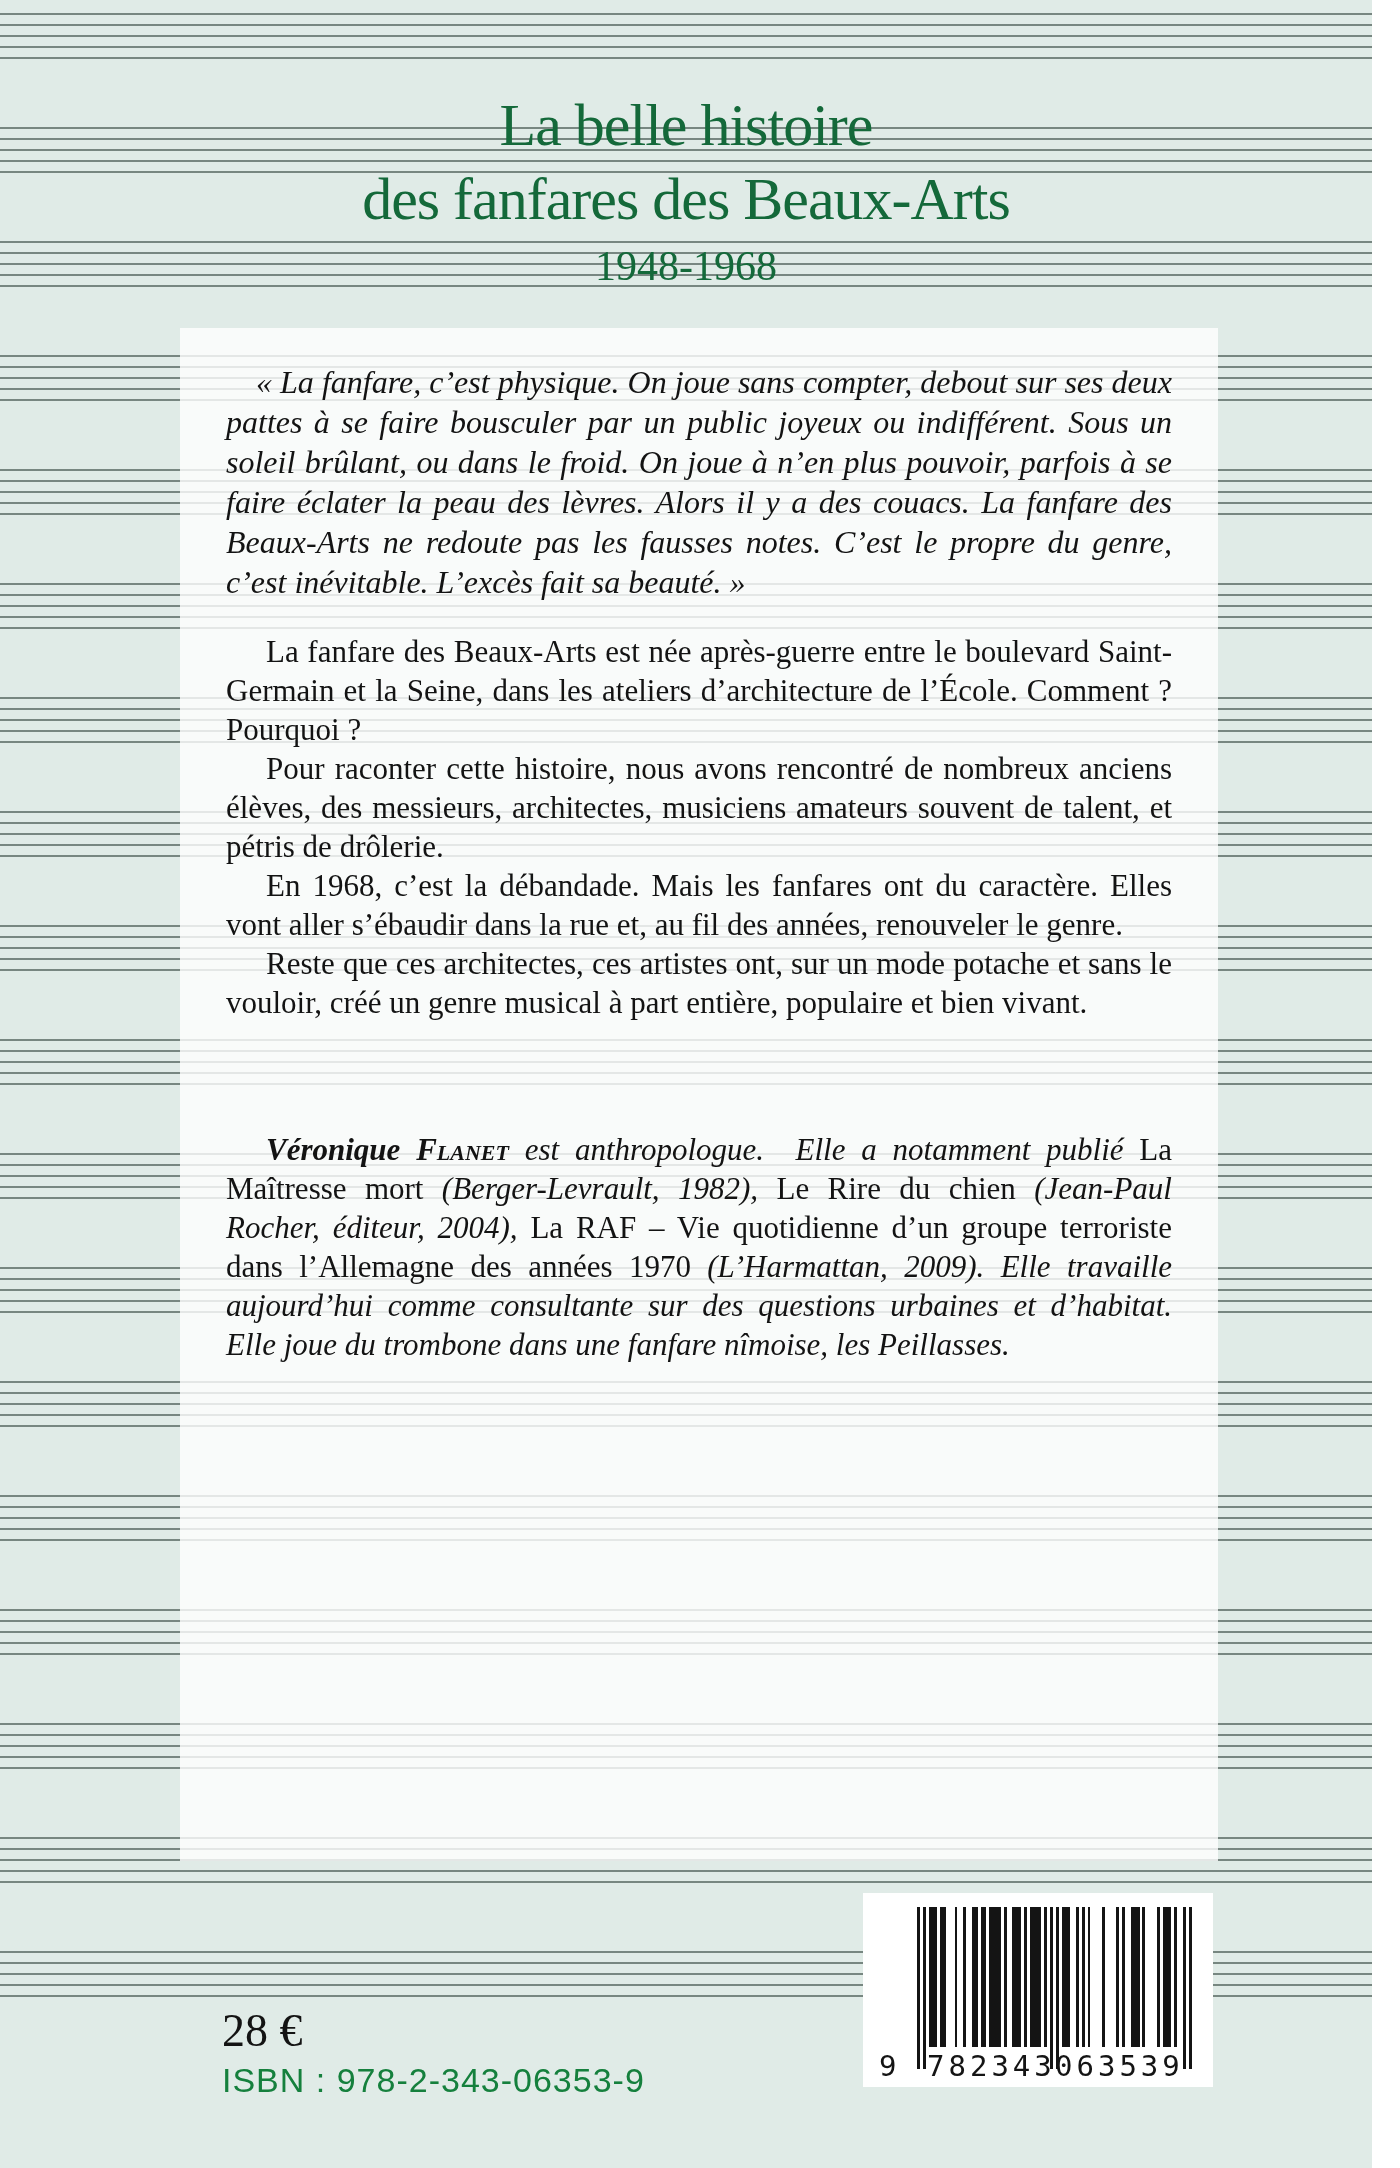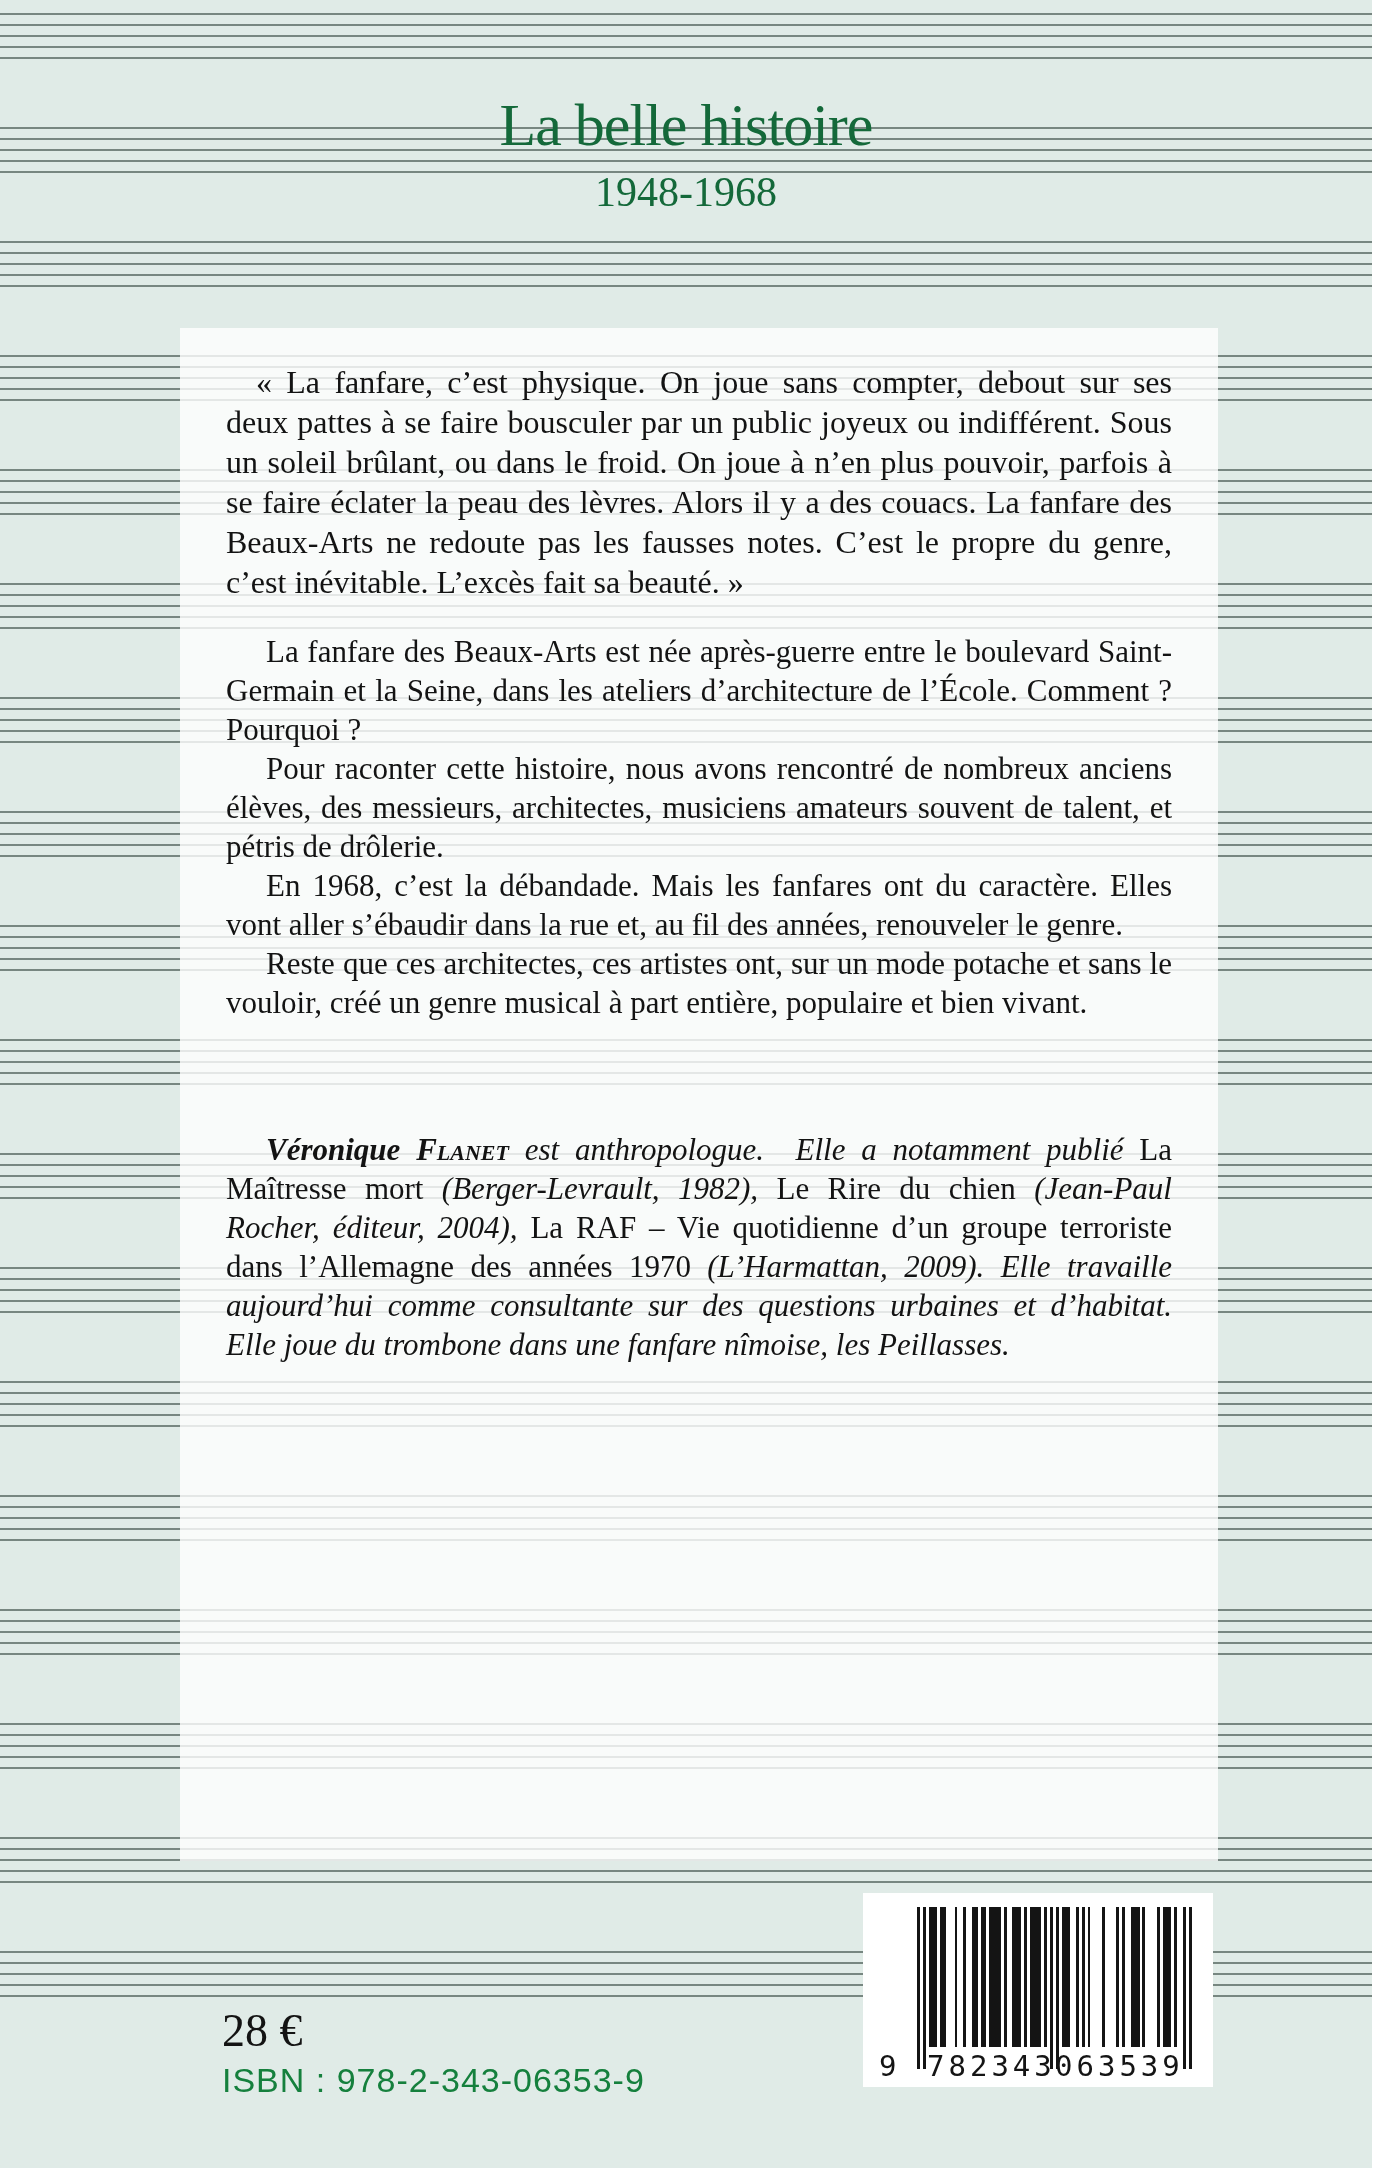--- a/index.html
+++ b/index.html
@@ -39,21 +39,21 @@
   .title-line{font-size:60px;line-height:74px;letter-spacing:-1px;font-weight:normal;}
   .title-years{font-size:42px;line-height:58px;margin-top:1px;}
 
   .content-box{
     position:absolute;left:180px;top:328px;width:1038px;height:1533px;
     background:var(--box_bg);
     padding:34px 46px;
     display:flex;flex-direction:column;
   }
   .quote{
-    font-size:32px;line-height:40px;text-align:justify;
+    font-style:italic;font-size:32px;line-height:40px;text-align:justify;
     text-indent:30px;margin-bottom:30px;
   }
   .body-para{font-size:31px;line-height:39px;text-align:justify;text-indent:40px;}
   .bio{font-size:31px;line-height:39px;text-align:justify;text-indent:40px;margin-top:108px;}
   .bio .bi{font-style:italic;font-weight:bold;}
   .bio .sc{font-variant:small-caps;}
   .bio .i{font-style:italic;}
   .bio .r{font-style:normal;}
   .credit{margin-top:auto;font-size:27px;line-height:34px;}
 
@@ -76,20 +76,21 @@
   .d-right{left:192px;letter-spacing:4px;}
 </style>
 </head>
 <body>
 
 <div class="page">
   <div class="staff"></div>
 
   <header class="title-block">
     <div class="title-line">La belle histoire</div>
+    <div class="title-line">des fanfares des Beaux-Arts</div>
     <div class="title-years">1948-1968</div>
   </header>
 
   <main class="content-box">
     <p class="quote">« La fanfare, c’est physique. On joue sans compter, debout sur ses deux pattes à se faire bousculer par un public joyeux ou indifférent. Sous un soleil brûlant, ou dans le froid. On joue à n’en plus pouvoir, parfois à se faire éclater la peau des lèvres. Alors il y a des couacs. La fanfare des Beaux-Arts ne redoute pas les fausses notes. C’est le propre du genre, c’est inévitable. L’excès fait sa beauté. »</p>
 
     <p class="body-para">La fanfare des Beaux-Arts est née après-guerre entre le boulevard Saint-Germain et la Seine, dans les ateliers d’architecture de l’École. Comment ? Pourquoi ?</p>
     <p class="body-para">Pour raconter cette histoire, nous avons rencontré de nombreux anciens élèves, des messieurs, architectes, musiciens amateurs souvent de talent, et pétris de drôlerie.</p>
     <p class="body-para">En 1968, c’est la débandade. Mais les fanfares ont du caractère. Elles vont aller s’ébaudir dans la rue et, au fil des années, renouveler le genre.</p>
     <p class="body-para">Reste que ces architectes, ces artistes ont, sur un mode potache et sans le vouloir, créé un genre musical à part entière, populaire et bien vivant.</p>

